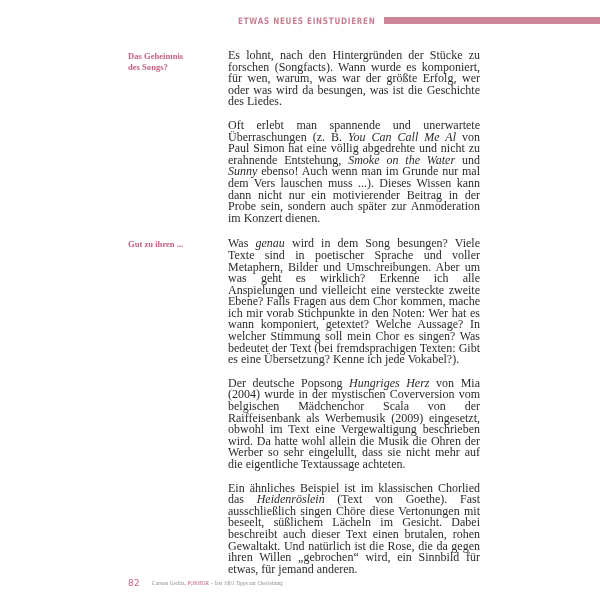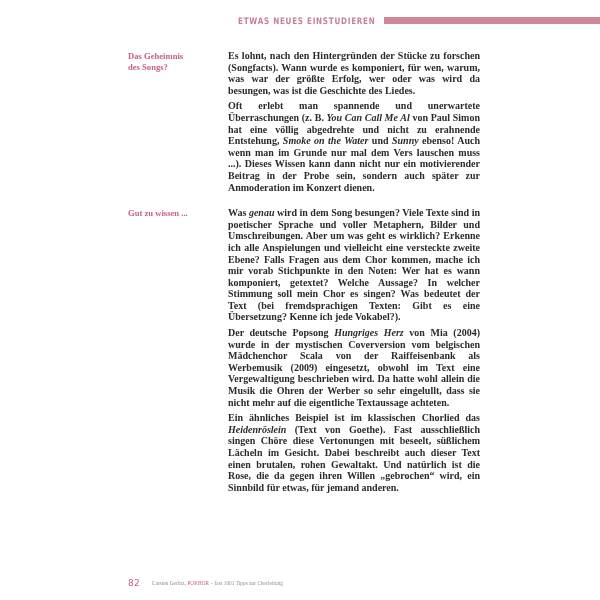--- a/index.html
+++ b/index.html
@@ -76,29 +76,28 @@
     padding-top: 0.5px;
     white-space: pre-line;
   }
   .body-col {
     flex: 1 1 auto;
     width: 252px;
   }
   .body-col p {
     margin: 0;
     color: #2b2b2b;
-    font-size: 10px;
+    font-size: 12px;
     line-height: 11.6px;
     text-align: justify;
     text-justify: inter-word;
     hyphens: manual;
-    font-weight: bold;
   }
   .body-col p + p {
-    margin-top: 4px;
+    margin-top: 12px;
   }
   em {
     font-style: italic;
   }
 
   
   .footer {
     position: absolute;
     left: 128px;
     bottom: 12px;
@@ -140,21 +139,21 @@
     <div class="row">
       <div class="side-head">Das Geheimnis
 des Songs?</div>
       <div class="body-col">
         <p>Es lohnt, nach den Hintergründen der Stücke zu forschen (Songfacts). Wann wurde es komponiert, für wen, warum, was war der größte Erfolg, wer oder was wird da besungen, was ist die Geschichte des Liedes.</p>
         <p>Oft erlebt man spannende und unerwartete Überraschungen (z. B. <em>You Can Call Me Al</em> von Paul Simon hat eine völlig abgedrehte und nicht zu erahnende Entstehung, <em>Smoke on the Water</em> und <em>Sunny</em> ebenso! Auch wenn man im Grunde nur mal dem Vers lauschen muss ...). Dieses Wissen kann dann nicht nur ein motivierender Beitrag in der Probe sein, sondern auch später zur Anmoderation im Konzert dienen.</p>
       </div>
     </div>
 
     <div class="row">
-      <div class="side-head">Gut zu wissen ...</div>
+      <div class="side-head">Gut zu ihren ...</div>
       <div class="body-col">
         <p>Was <em>genau</em> wird in dem Song besungen? Viele Texte sind in poetischer Sprache und voller Metaphern, Bilder und Umschreibungen. Aber um was geht es wirklich? Erkenne ich alle Anspielungen und vielleicht eine versteckte zweite Ebene? Falls Fragen aus dem Chor kommen, mache ich mir vorab Stichpunkte in den Noten: Wer hat es wann komponiert, getextet? Welche Aussage? In welcher Stimmung soll mein Chor es singen? Was bedeutet der Text (bei fremdsprachigen Texten: Gibt es eine Übersetzung? Kenne ich jede Vokabel?).</p>
         <p>Der deutsche Popsong <em>Hungriges Herz</em> von Mia (2004) wurde in der mystischen Coverversion vom belgischen Mädchenchor Scala von der Raiffeisenbank als Werbemusik (2009) eingesetzt, obwohl im Text eine Vergewaltigung beschrieben wird. Da hatte wohl allein die Musik die Ohren der Werber so sehr eingelullt, dass sie nicht mehr auf die eigentliche Textaussage achteten.</p>
         <p>Ein ähnliches Beispiel ist im klassischen Chorlied das <em>Heidenröslein</em> (Text von Goethe). Fast ausschließlich singen Chöre diese Vertonungen mit beseelt, süßlichem Lächeln im Gesicht. Dabei beschreibt auch dieser Text einen brutalen, rohen Gewaltakt. Und natürlich ist die Rose, die da gegen ihren Willen „gebrochen“ wird, ein Sinnbild für etwas, für jemand anderen.</p>
       </div>
     </div>
 
 
   </div>
 

